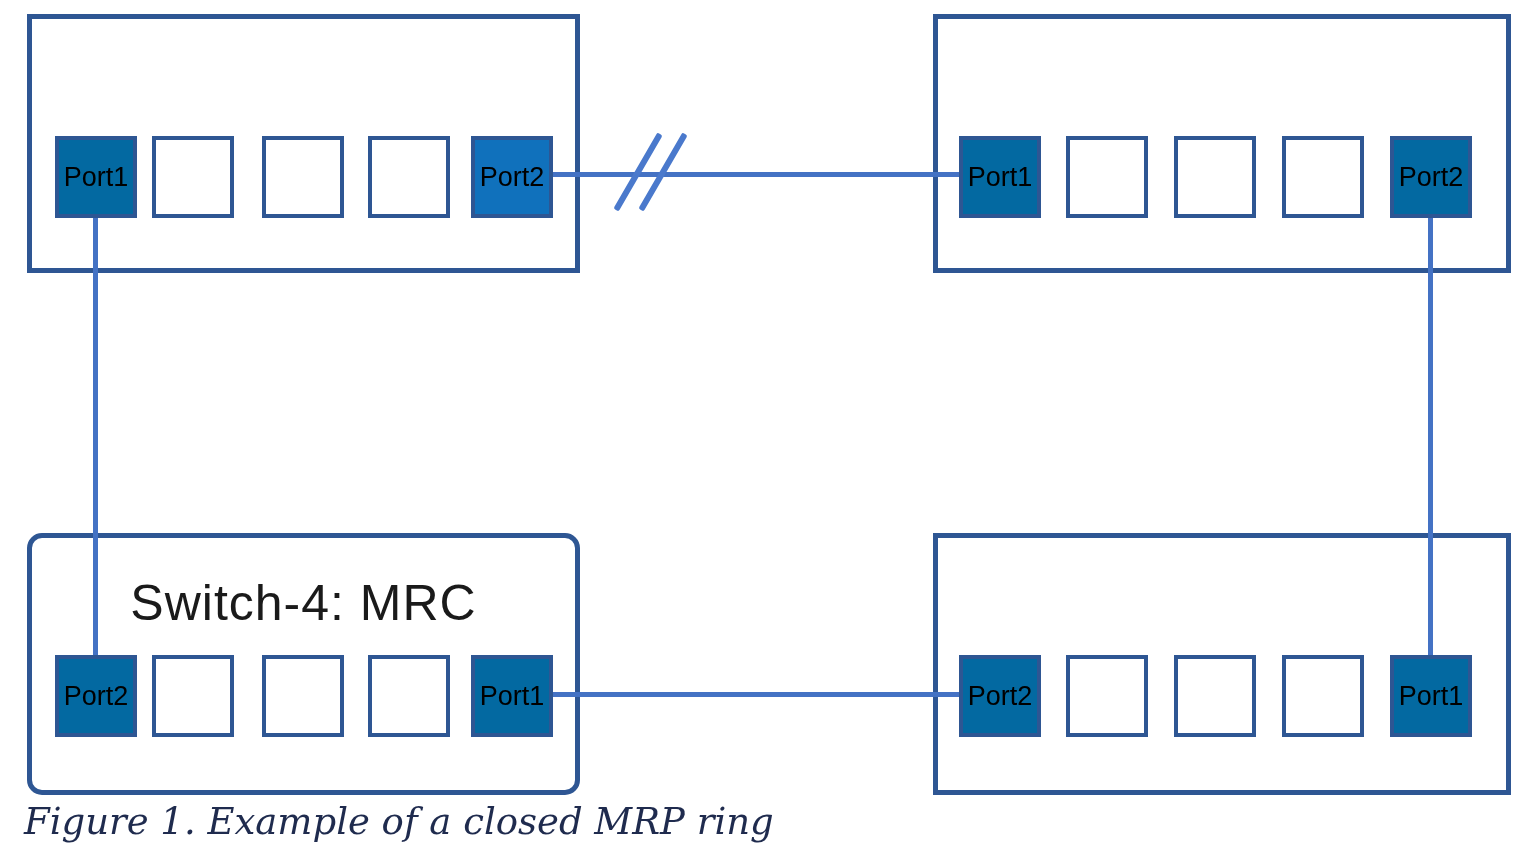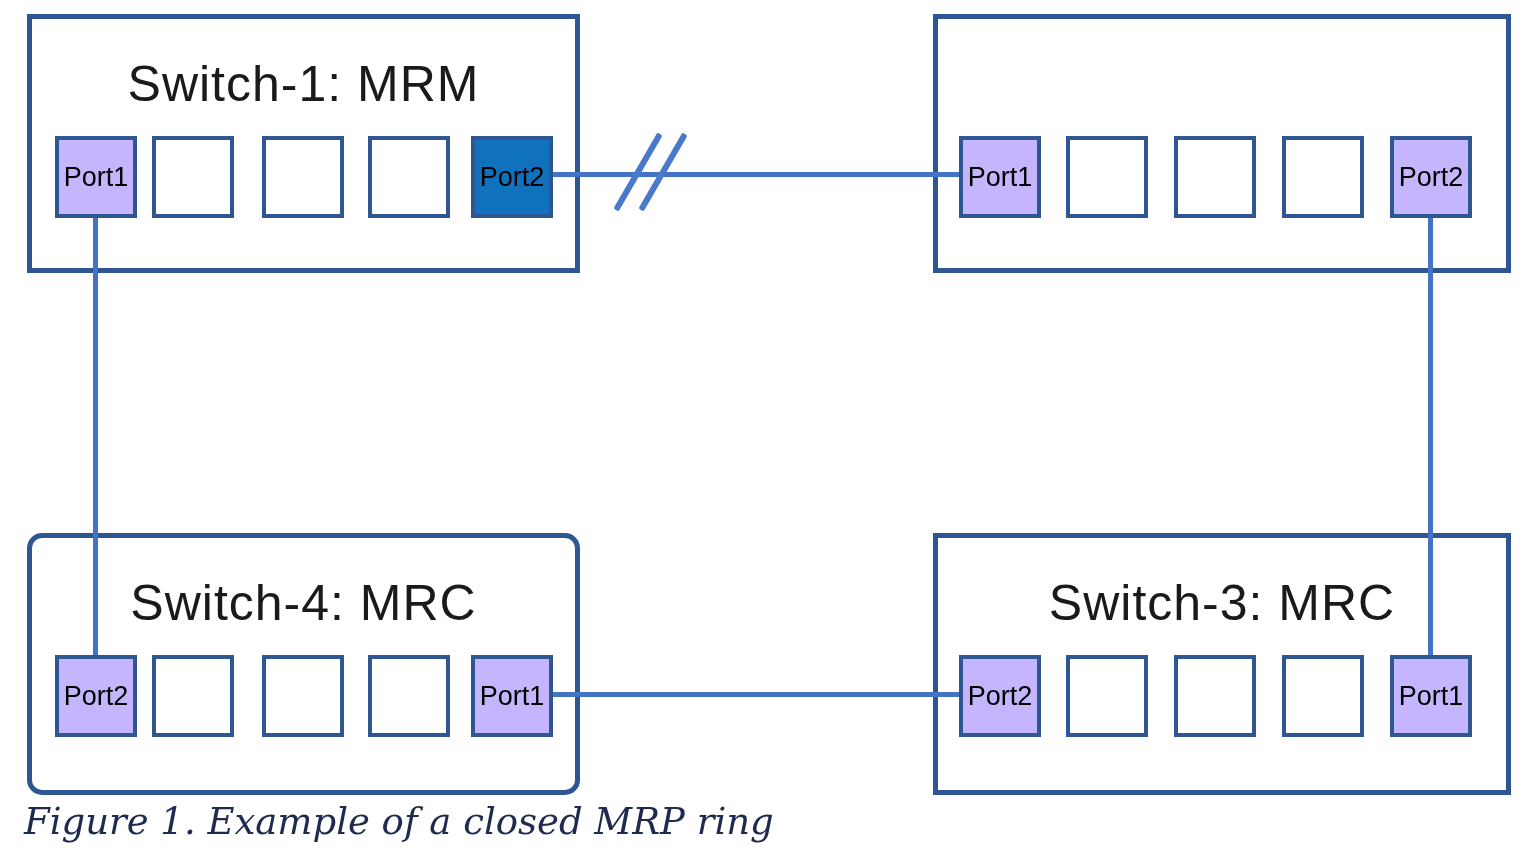--- a/index.html
+++ b/index.html
@@ -39,21 +39,21 @@
     height: 82px;
     border: 4px solid #2e5693;
     display: flex;
     align-items: center;
     justify-content: center;
     font-size: 27px;
     color: #000000;
     z-index: 3;
     overflow: hidden;
   }
-  .port.green { background: #c4b5fd; }
+  .port.green { background: #0369a1; }
   .port.blue  { background: #1071bc; }
   .port.empty { background: #ffffff; }
   .connector {
     position: absolute;
     background: #4472c4;
     z-index: 2;
   }
   .slash {
     position: absolute;
     width: 6px;
@@ -83,21 +83,20 @@
   <div class="connector" style="left:1428px; top:218px; width:5px; height:437px;"></div>
   <div class="connector" style="left:553px; top:172px; width:406px; height:5px;"></div>
   <div class="connector" style="left:553px; top:692px; width:406px; height:5px;"></div>
 
   <div>
     <div class="slash" style="left:635px; top:128px;"></div>
     <div class="slash" style="left:660px; top:128px;"></div>
   </div>
 
   <div class="switch-box" style="left:27px; top:14px; width:553px; height:259px;">
-    <div class="switch-title">Switch-1: MRM</div>
     <div class="port green" style="left:23px; top:117px;">Port1</div>
     <div class="port empty" style="left:120px; top:117px;"></div>
     <div class="port empty" style="left:230px; top:117px;"></div>
     <div class="port empty" style="left:336px; top:117px;"></div>
     <div class="port blue" style="left:439px; top:117px;">Port2</div>
   </div>
 
   <div class="switch-box" style="left:933px; top:14px; width:578px; height:259px;">
     <div class="port green" style="left:21px; top:117px;">Port1</div>
     <div class="port empty" style="left:128px; top:117px;"></div>
@@ -109,21 +108,20 @@
   <div class="switch-box" style="left:27px; top:533px; width:553px; height:262px;border-radius:15px;">
     <div class="switch-title">Switch-4: MRC</div>
     <div class="port green" style="left:23px; top:117px;">Port2</div>
     <div class="port empty" style="left:120px; top:117px;"></div>
     <div class="port empty" style="left:230px; top:117px;"></div>
     <div class="port empty" style="left:336px; top:117px;"></div>
     <div class="port green" style="left:439px; top:117px;">Port1</div>
   </div>
 
   <div class="switch-box" style="left:933px; top:533px; width:578px; height:262px;">
-    <div class="switch-title">Switch-3: MRC</div>
     <div class="port green" style="left:21px; top:117px;">Port2</div>
     <div class="port empty" style="left:128px; top:117px;"></div>
     <div class="port empty" style="left:236px; top:117px;"></div>
     <div class="port empty" style="left:344px; top:117px;"></div>
     <div class="port green" style="left:452px; top:117px;">Port1</div>
   </div>
 
   <div class="caption">Figure 1. Example of a closed MRP ring</div>
 
 </div>

